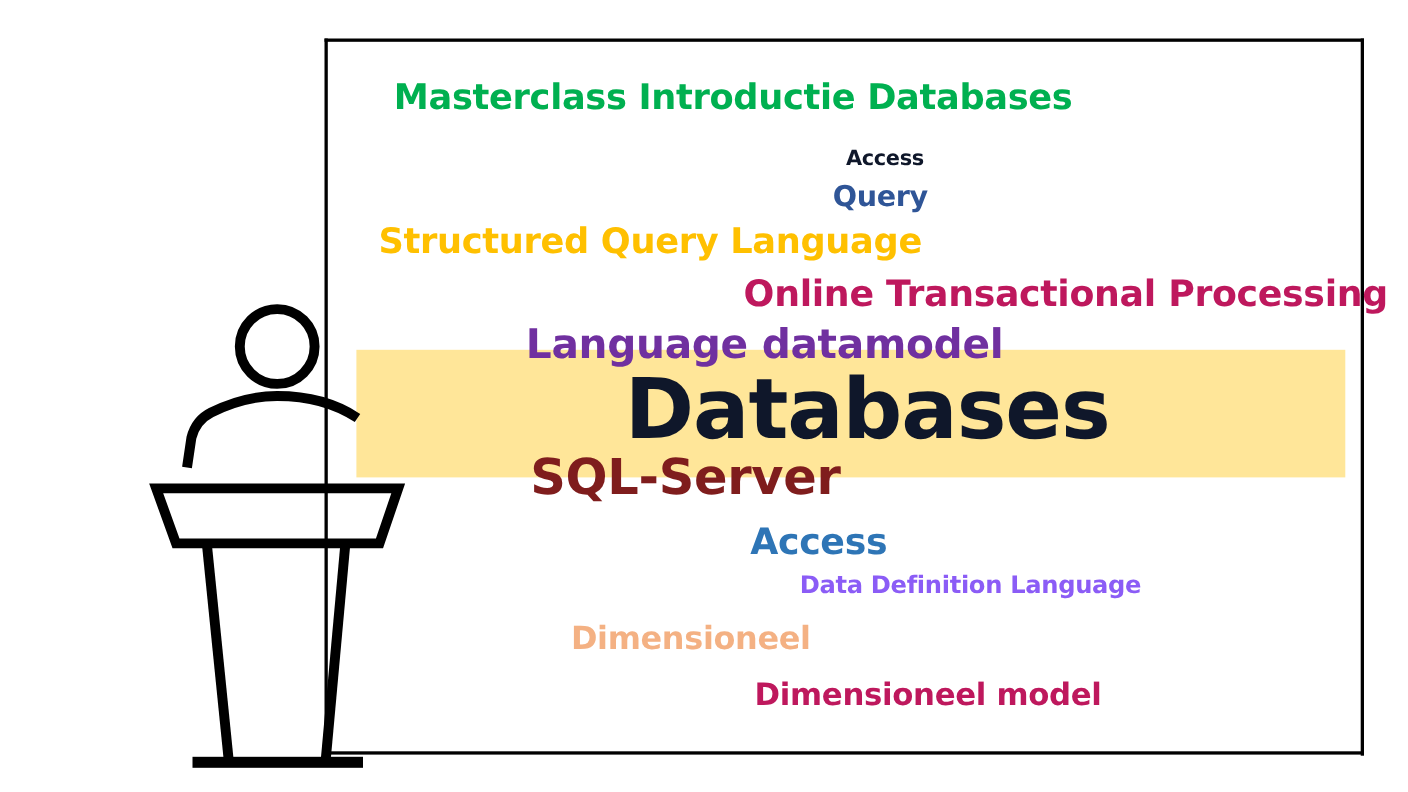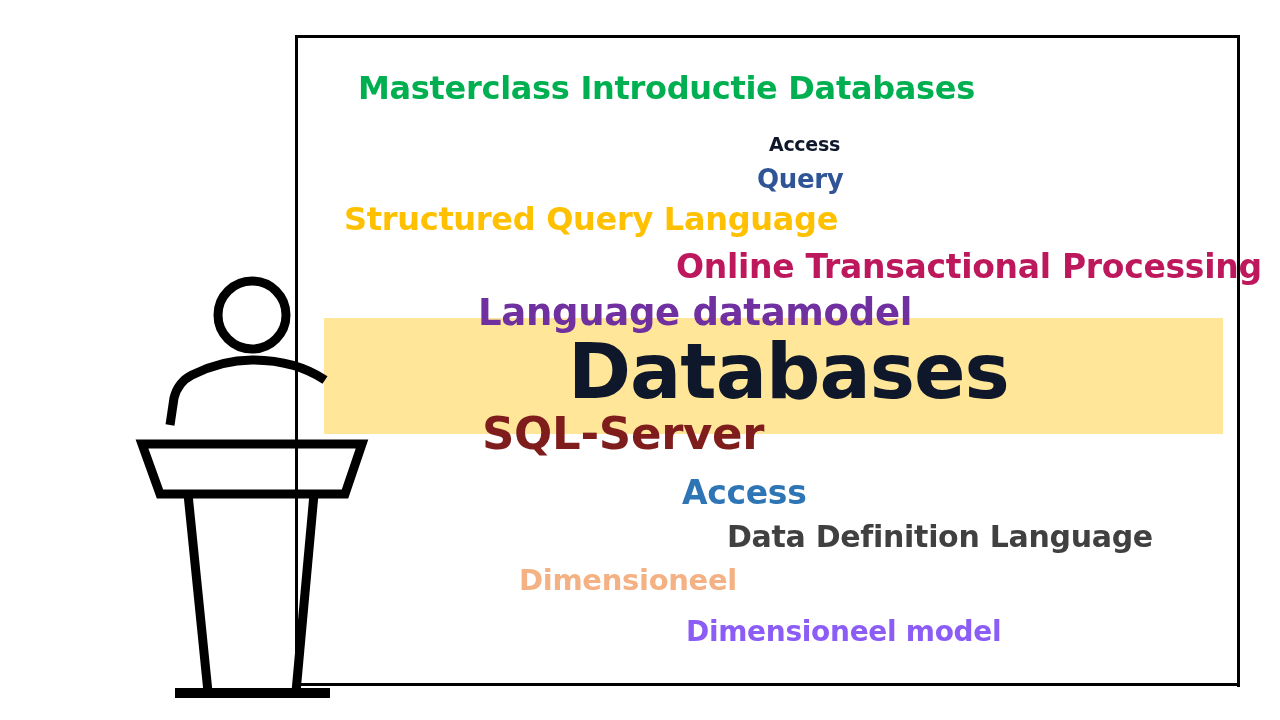--- a/index.html
+++ b/index.html
@@ -13,23 +13,23 @@
     .word { position: absolute; white-space: nowrap; font-weight: bold; line-height: 1; letter-spacing: -0.3px; }
     .title   { left: 358px; top: 72px; font-size: 32px; color: #00b050; }
     .w-access { left: 769px; top: 135px; font-size: 19px; color: #0f172a; font-weight: bold; }
     .w-query { left: 717px; top: 166px; font-size: 26px; color: #2f5597; margin-left: 40px; }
     .w-sql   { left: 344px; top: 203px; font-size: 32px; color: #ffc000; }
     .w-oltp  { left: 676px; top: 250px; font-size: 33px; color: #be185d; }
     .w-logisch { left: 478px; top: 294px; font-size: 37px; color: #7030a0; }
     .w-databases { left: 568px; top: 334px; font-size: 76px; color: #0f172a; letter-spacing: -1px; }
     .w-sqlserver { left: 482px; top: 411px; font-size: 45px; color: #7f1d1d; }
     .w-nosql { left: 682px; top: 476px; font-size: 33px; color: #2e75b6; }
-    .w-ddl   { left: 727px; top: 522px; font-size: 30px; color: #404040; }
+    .w-ddl   { left: 727px; top: 522px; font-size: 22px; color: #8b5cf6; }
     .w-dwh   { left: 519px; top: 566px; font-size: 29px; color: #f4b183; }
-    .w-dim   { left: 686px; top: 618px; font-size: 28px; color: #8b5cf6; }
+    .w-dim   { left: 686px; top: 618px; font-size: 28px; color: #be185d; }
     .speaker { position: absolute; left: 130px; top: 270px; width: 240px; height: 440px; }
   </style>
 </head>
 <body>
 
 <div>
   <div class="frame-top"></div>
   <div class="frame-left"></div>
   <div class="frame-right"></div>
   <div class="frame-bottom"></div>

